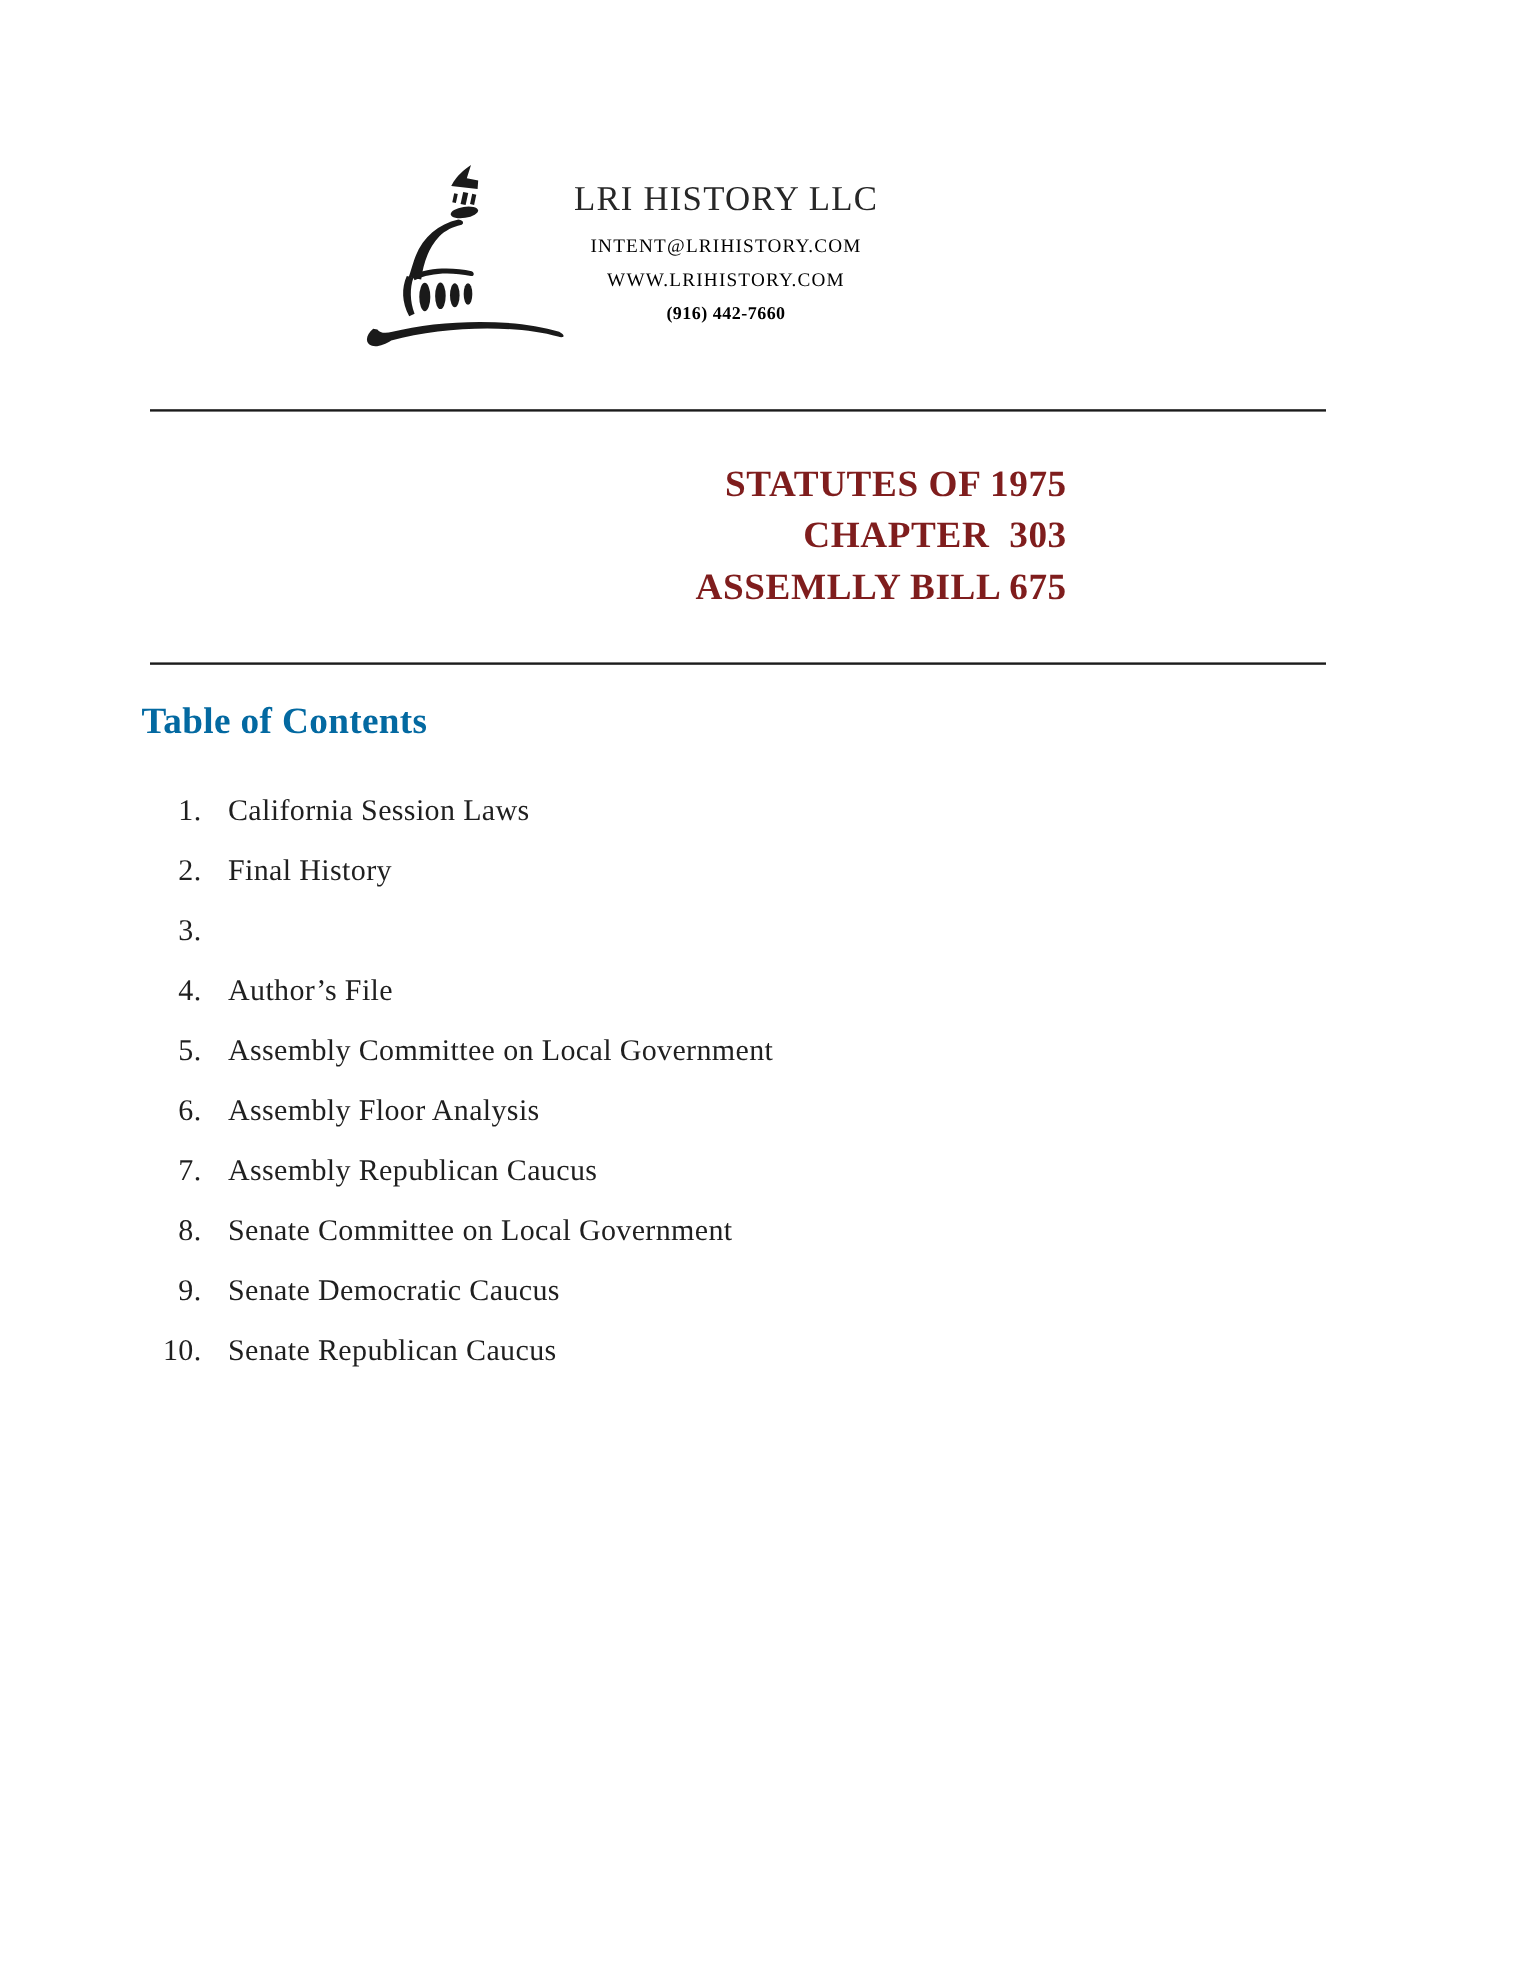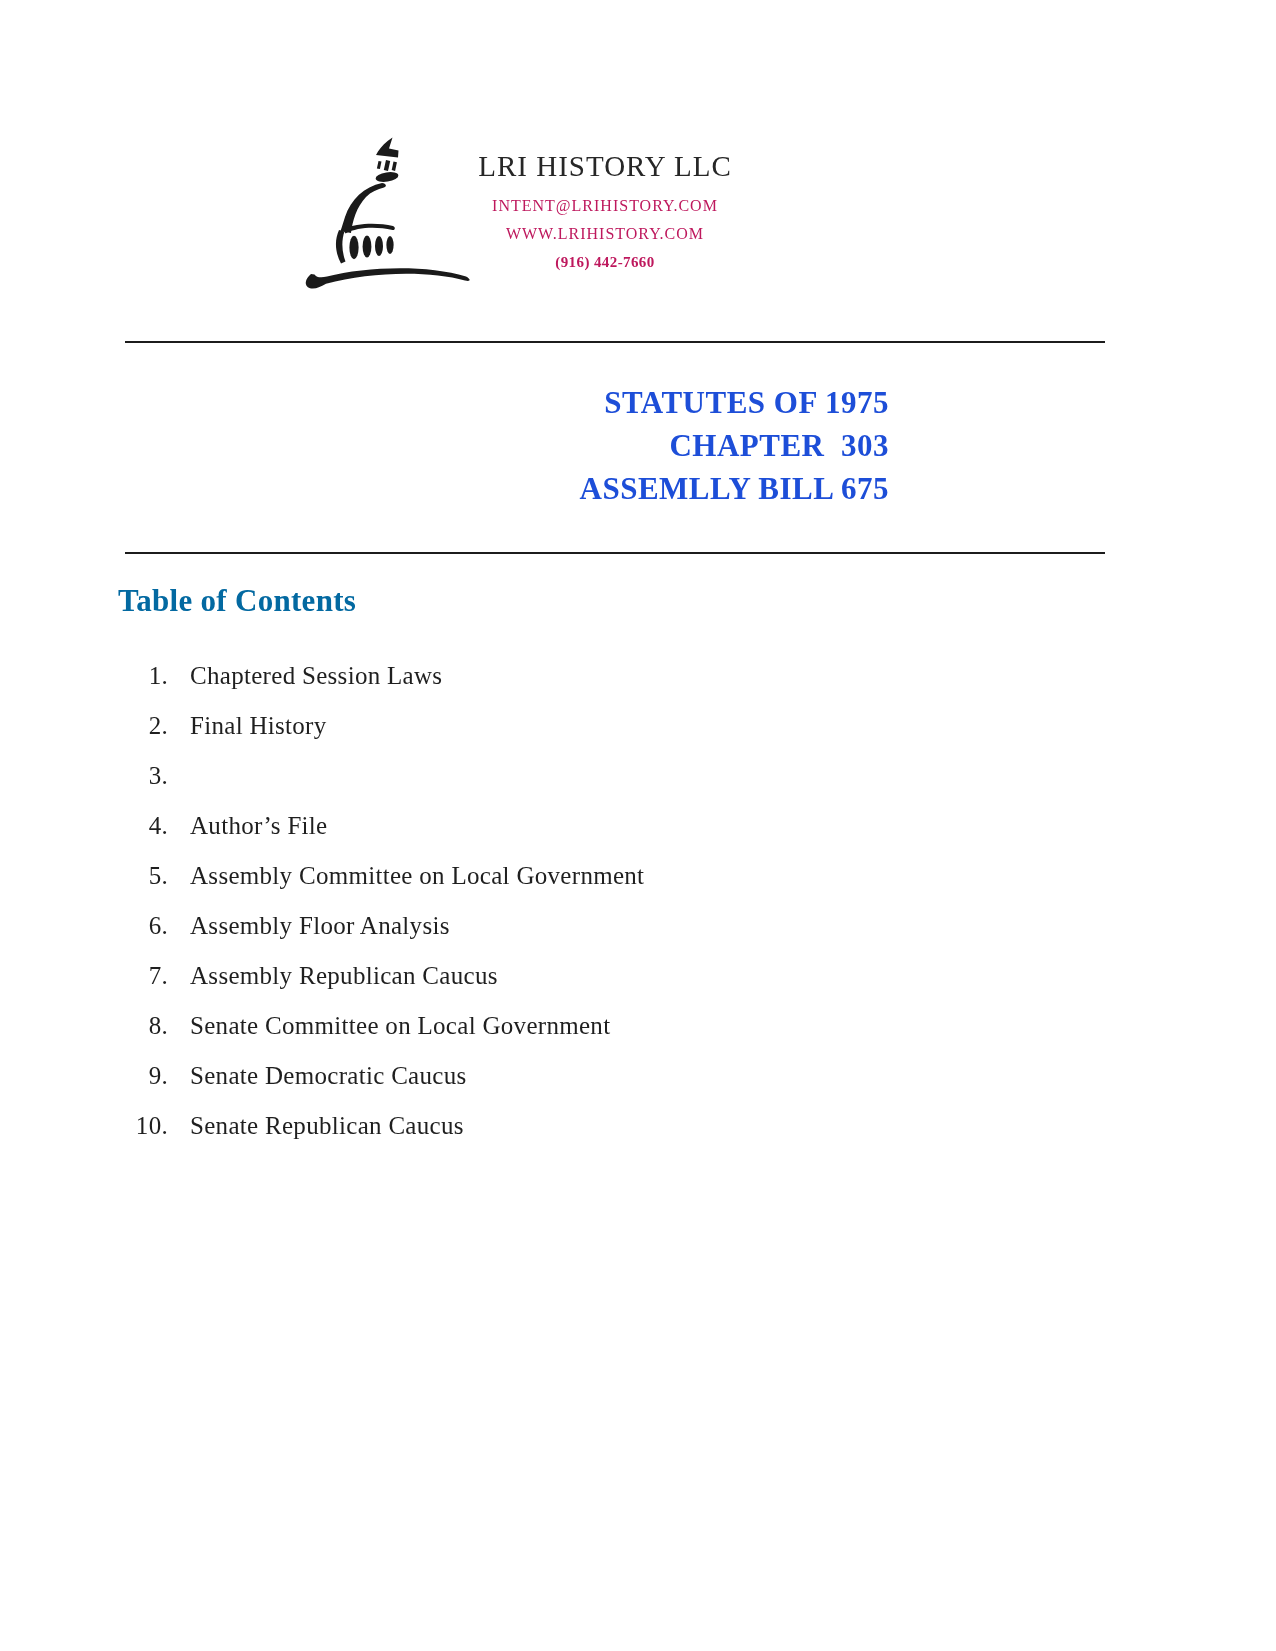--- a/index.html
+++ b/index.html
@@ -28,21 +28,21 @@
   }
   .company-name {
     font-size:29px;
     letter-spacing:1px;
     color:#272727;
     white-space:nowrap;
   }
   .contact-line {
     font-size:16px;
     letter-spacing:1px;
-    color:#be185d;
+    color:#000000;
     line-height:28px;
     white-space:nowrap;
   }
   .contact-block { margin-top:9px; }
   .phone-line {
     font-size:15px;
     letter-spacing:0.4px;
     font-weight:bold;
   }
   .rule {
@@ -56,21 +56,21 @@
   .rule-2 { top:552px; }
   .doc-info {
     position:absolute;
     right:236px;
     top:381px;
     text-align:right;
     font-weight:bold;
     font-size:31px;
     line-height:43px;
     letter-spacing:0.5px;
-    color:#1d4ed8;
+    color:#7f1d1d;
   }
   .doc-info .doc-line { white-space:pre; }
   .toc-heading {
     position:absolute;
     left:118px;
     top:583px;
     font-size:31px;
     font-weight:bold;
     letter-spacing:0.3px;
     color:#0369a1;
@@ -149,21 +149,21 @@
     <div class="doc-line">STATUTES OF 1975</div>
     <div class="doc-line">CHAPTER  303</div>
     <div class="doc-line">ASSEMLLY BILL 675</div>
   </div>
 
   <div class="toc-heading">Table of Contents</div>
 
   <div class="toc-list">
     <div class="toc-row">
       <span class="toc-num">1.</span>
-      <span class="toc-label">Chaptered Session Laws</span>
+      <span class="toc-label">California Session Laws</span>
     </div>
     <div class="toc-row">
       <span class="toc-num">2.</span>
       <span class="toc-label">Final History</span>
     </div>
     <div class="toc-row">
       <span class="toc-num">3.</span>
     </div>
     <div class="toc-row">
       <span class="toc-num">4.</span>

